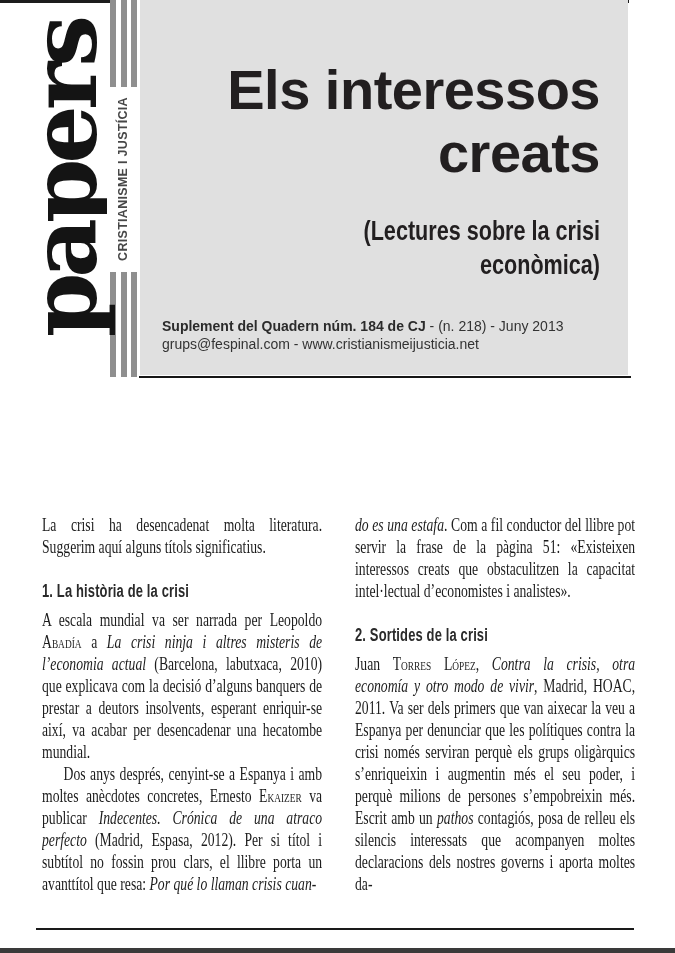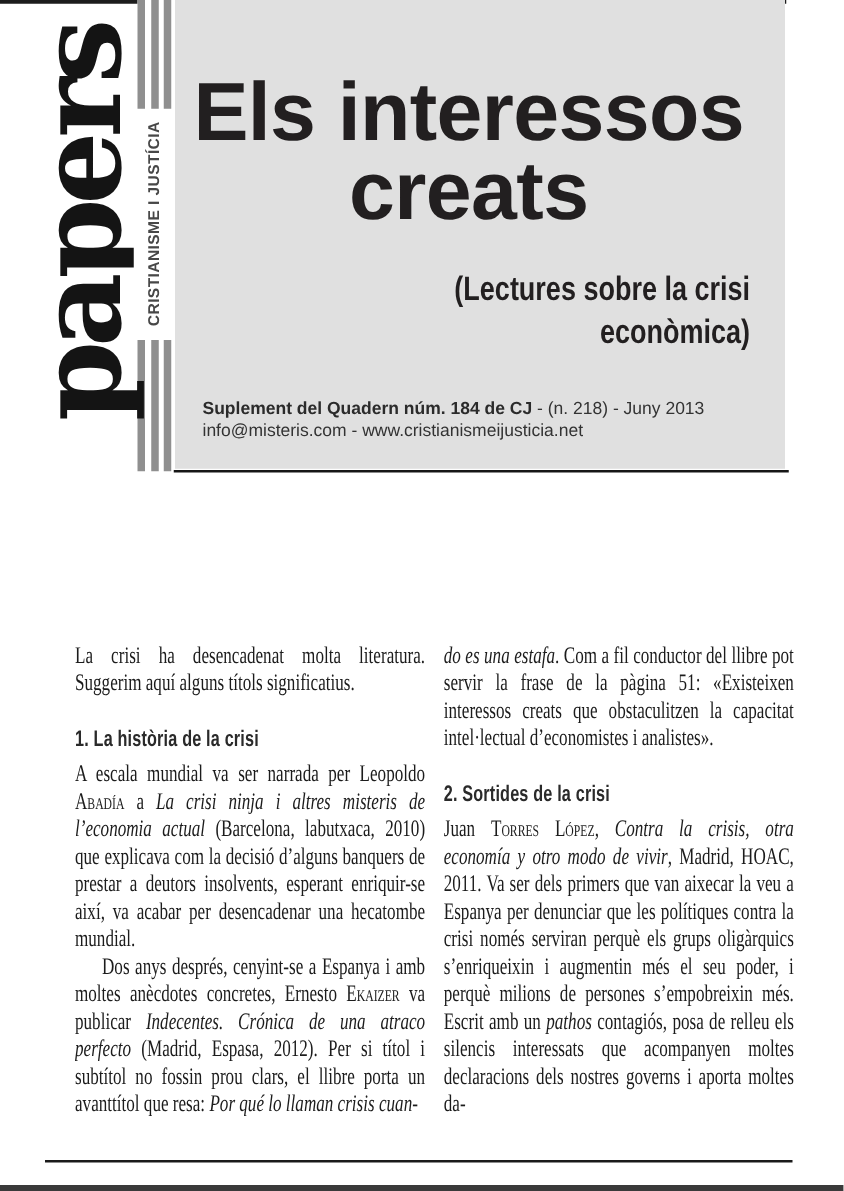--- a/index.html
+++ b/index.html
@@ -34,38 +34,38 @@
     font-size:12.5px; font-weight:bold; letter-spacing:0.3px;
     color:#474747; text-align:center; line-height:33px; white-space:nowrap;
     background:#ffffff;
   }
 
   
   .header-box { left:140px; top:0; width:488px; height:375px; background:#e0e0e0; }
   .header-underline { left:139px; top:376px; width:492px; height:2px; background:#161616; }
 
   .page-title {
-    left:150px; top:58px; width:450px; text-align:center;
-    font-size:66px; line-height:63px; font-weight:bold;
+    left:150px; top:58px; width:450px; text-align:right;
+    font-size:56px; line-height:63px; font-weight:bold;
     letter-spacing:-0.5px; color:#221f20;
   }
   .page-subtitle {
     left:150px; top:214px; width:450px; text-align:right;
     font-size:27px; line-height:34px; font-weight:bold; color:#221f20;
     transform:scaleX(0.8); transform-origin:100% 0;
   }
   .pub-info {
     left:162px; top:318px; width:450px;
     font-size:14px; line-height:17.5px; color:#333333;
   }
   .pub-info b { font-weight:bold; color:#2b2b2b;text-align:right; }
 
   
   .body-col { top:514px; height:406px; overflow:hidden; }
-  .body-col-left  { left:60px;  width:282px; }
+  .body-col-left  { left:42px;  width:282px; }
   .body-col-right { left:355px; width:282px; }
   .column-inner {
     width:389px; transform:scaleX(0.72); transform-origin:0 0;
     font-family:"Liberation Serif", serif; font-size:19px; line-height:22px;
     color:#1c1c1c;
   }
   .col-para { margin:0; text-align:justify; }
   .col-para.indent { text-indent:30px; }
   .col-heading {
     font-family:"Liberation Sans", sans-serif;
@@ -98,21 +98,21 @@
   <div class="abs header-box"></div>
 
   <div class="abs masthead-brand">papers</div>
   <div class="abs masthead-org">CRISTIANISME I JUSTÍCIA</div>
 
   <div class="abs page-title">Els interessos creats</div>
   <div class="abs page-subtitle">(Lectures sobre la crisi econòmica)</div>
 
   <div class="abs pub-info">
     <div><b>Suplement del Quadern núm. 184 de CJ</b><span> - (n. 218) - Juny 2013</span></div>
-    <div>info@misteris.com - www.cristianismeijusticia.net</div>
+    <div>grups@fespinal.com - www.cristianismeijusticia.net</div>
   </div>
 
   <div class="abs header-underline"></div>
 
   <div class="abs body-col body-col-left">
     <div class="column-inner">
         <p class="col-para"><span class="seg-n">La crisi ha desencadenat molta literatura. Suggerim aquí alguns títols significatius.</span></p>
         <h2 class="col-heading">1. La història de la crisi</h2>
         <p class="col-para"><span class="seg-n">A escala mundial va ser narrada per Leopoldo </span><span class="seg-sc">Abadía</span><span class="seg-n"> a </span><span class="seg-i">La crisi ninja i altres misteris de l’economia actual</span><span class="seg-n"> (Barcelona, labutxaca, 2010) que explicava com la decisió d’alguns banquers de prestar a deutors insolvents, esperant enriquir-se així, va acabar per desencadenar una hecatombe mundial.</span></p>
         <p class="col-para indent"><span class="seg-n">Dos anys després, cenyint-se a Espanya i amb moltes anècdotes concretes, Ernesto </span><span class="seg-sc">Ekaizer</span><span class="seg-n"> va publicar </span><span class="seg-i">Indecentes. Crónica de una atraco perfecto</span><span class="seg-n"> (Madrid, Espasa, 2012). Per si títol i subtítol no fossin prou clars, el llibre porta un avanttítol que resa: </span><span class="seg-i">Por qué lo llaman crisis cuan-</span></p>

